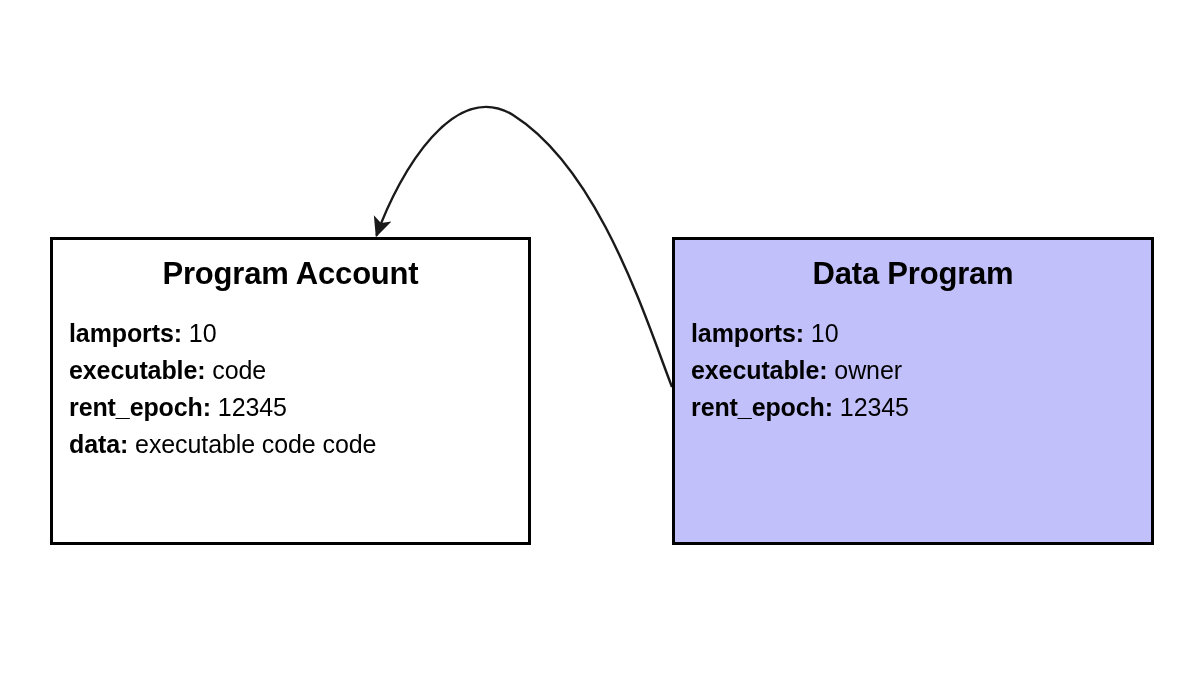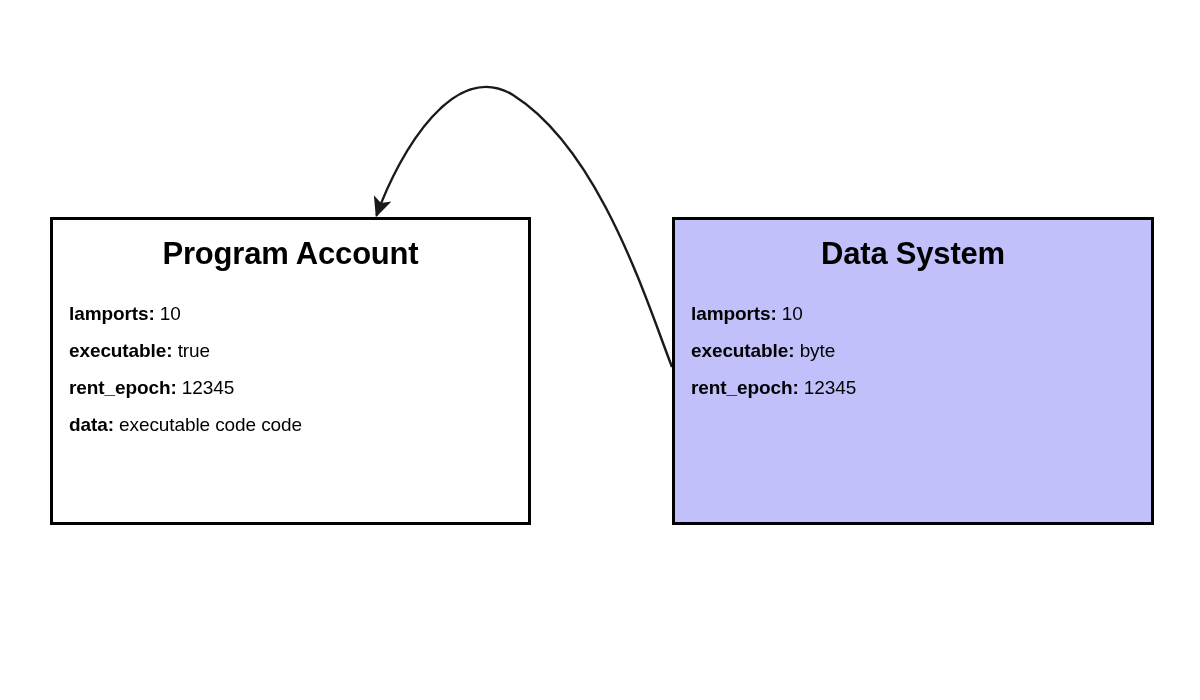--- a/index.html
+++ b/index.html
@@ -12,20 +12,21 @@
     height: 700px;
     background: #ffffff;
     font-family: "Liberation Sans", sans-serif;
     overflow: hidden;
   }
   #canvas {
     position: relative;
     width: 1200px;
     height: 604px;
     background: #ffffff;
+    margin-top: 20px;
   }
 
   
   #arrow-layer {
     position: absolute;
     left: 0;
     top: 0;
     width: 1200px;
     height: 700px;
     pointer-events: none;
@@ -63,21 +64,21 @@
     margin-top: 16px;
     line-height: 1.18;
     white-space: nowrap;
   }
 
   .field-list {
     margin-top: 22px;
     padding-left: 16px;
   }
   .field-row {
-    font-size: 19px;
+    font-size: 25px;
     line-height: 37px;
     color: #000000;
     white-space: nowrap;
     letter-spacing: -0.1px;
   }
   .field-key {
     font-weight: bold;
   }
   .field-value {
     font-weight: normal;
@@ -97,39 +98,39 @@
     <path id="owner-arrow-path" d="M 672 367 C 646 300 600 150 513 95 C 455 59 400 150 376.5 215.5" fill="none" stroke="#1a1a1a" stroke-width="2.4" stroke-linecap="butt" marker-end="url(#arrowhead-solid)"></path>
   </svg>
 
   <div class="account-box" id="program-account-box" style="background: rgb(255, 255, 255); border-color: rgb(0, 0, 0);">
     <div class="account-title">Program Account</div>
     <div class="field-list">
       <div class="field-row">
         <span class="field-key">lamports</span><span class="field-key">: </span><span class="field-value">10</span>
       </div>
       <div class="field-row">
-        <span class="field-key">executable</span><span class="field-key">: </span><span class="field-value">true</span>
+        <span class="field-key">executable</span><span class="field-key">: </span><span class="field-value">code</span>
       </div>
       <div class="field-row">
         <span class="field-key">rent_epoch</span><span class="field-key">: </span><span class="field-value">12345</span>
       </div>
       <div class="field-row">
         <span class="field-key">data</span><span class="field-key">: </span><span class="field-value">executable code code</span>
       </div>
     </div>
   </div>
 
   <div class="account-box" id="data-account-box" style="background: rgb(194, 192, 250); border-color: rgb(0, 0, 0);">
-    <div class="account-title">Data System</div>
+    <div class="account-title">Data Program</div>
     <div class="field-list">
       <div class="field-row">
         <span class="field-key">lamports</span><span class="field-key">: </span><span class="field-value">10</span>
       </div>
       <div class="field-row">
-        <span class="field-key">executable</span><span class="field-key">: </span><span class="field-value">byte</span>
+        <span class="field-key">executable</span><span class="field-key">: </span><span class="field-value">owner</span>
       </div>
       <div class="field-row">
         <span class="field-key">rent_epoch</span><span class="field-key">: </span><span class="field-value">12345</span>
       </div>
     </div>
   </div>
 
 </div>
 
 </body></html>

